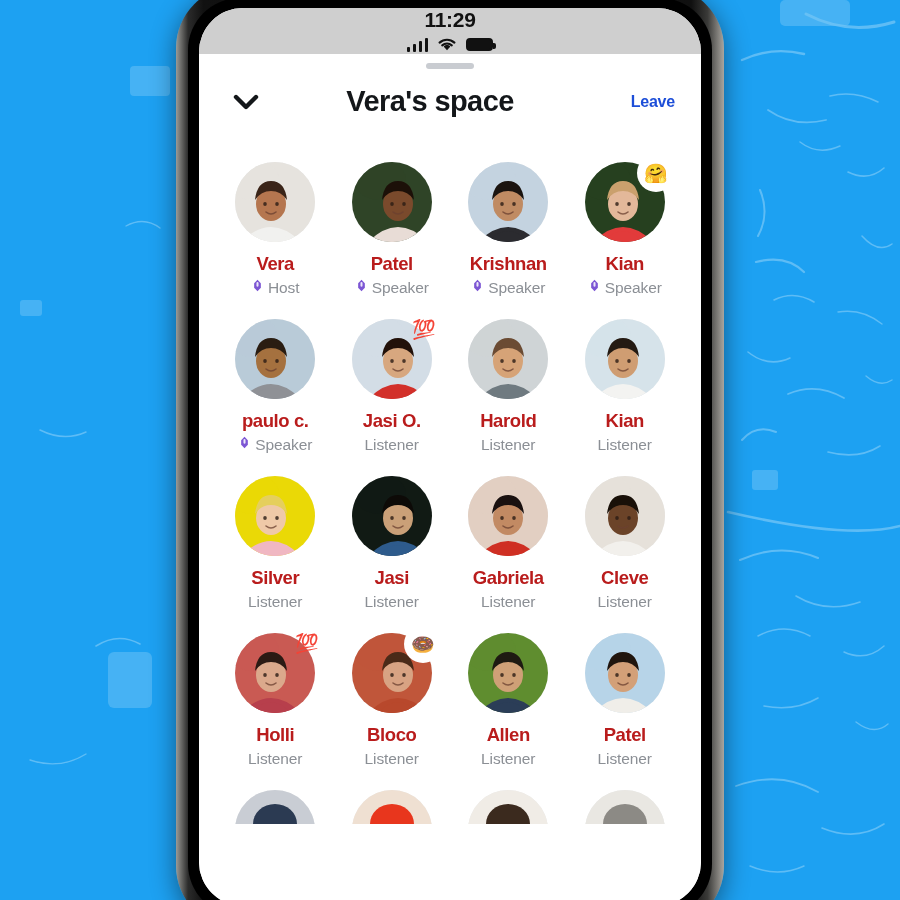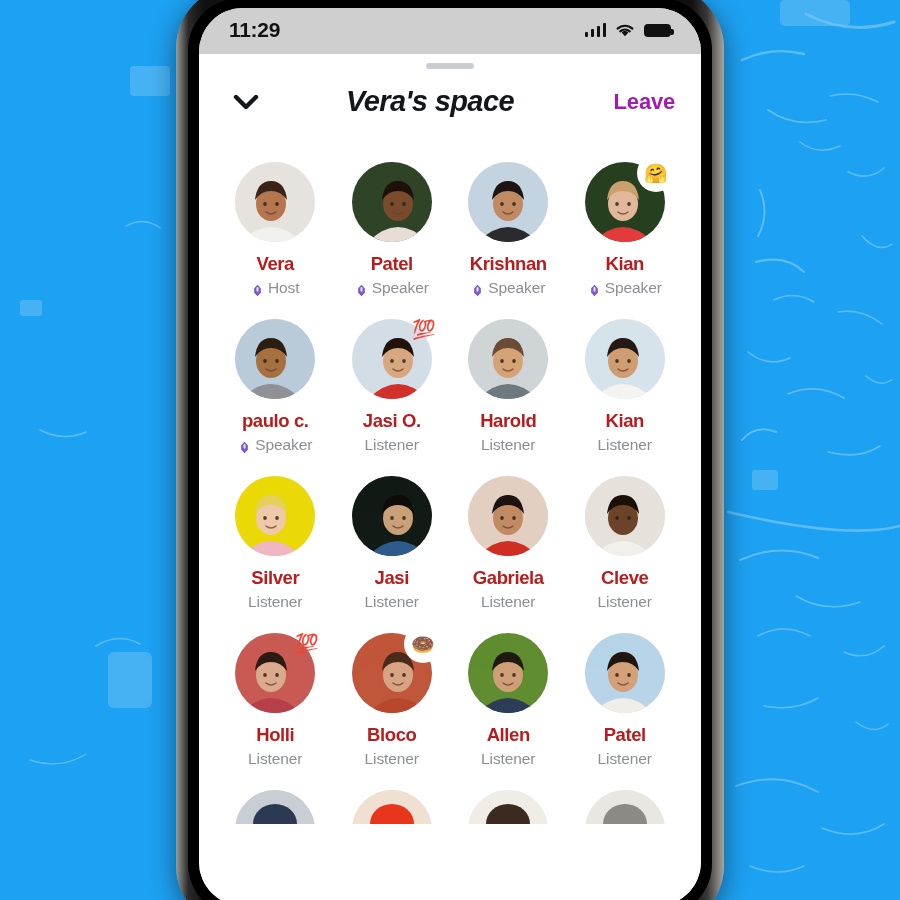--- a/index.html
+++ b/index.html
@@ -44,20 +44,21 @@
   }
 
   
   .statusbar {
     height:46px;
     background:#cfcfcf;
     display:flex; align-items:center;
     justify-content:space-between;
     padding:0 30px 2px 30px;
     position:relative;
+    flex-direction:column;
   }
   .status-time {
     font-size:21px; font-weight:bold; color:#111;
     letter-spacing:-0.3px;
   }
   .status-icons { display:flex; align-items:center; gap:9px; }
   .bars { display:flex; align-items:flex-end; gap:2.5px; height:14px; }
   .bars i { display:block; width:3.5px; background:#111; border-radius:1px; }
   .bars i:nth-child(1){height:5px;}
   .bars i:nth-child(2){height:8px;}
@@ -84,24 +85,23 @@
   }
   .chevron-btn {
     width:42px; display:flex; align-items:center; justify-content:center;
     cursor:pointer;
   }
   .chevron-btn svg { display:block; }
   .space-title {
     font-size:29px; font-weight:bold; color:#14171a;
     letter-spacing:-0.6px; flex:1; text-align:center;
     margin-left:-6px;
-    font-style:italic;
   }
   .leave-btn {
-    font-size:22px; font-weight:bold; color:#a21caf;
+    font-size:16px; font-weight:bold; color:#1d4ed8;
     letter-spacing:-0.2px; cursor:pointer; width:76px; text-align:right;
   }
 
   
   .grid {
     display:grid;
     grid-template-columns:repeat(4,1fr);
     row-gap:22px;
     padding:38px 18px 0 18px;
   }
@@ -121,21 +121,21 @@
     box-shadow:0 0 0 2px #fff;
     overflow:hidden;
   }
   .badge.b100 { background:transparent; box-shadow:none; top:-10px; right:-12px; width:40px; height:40px;}
   .pname {
     margin-top:11px; font-size:18.5px; font-weight:bold;
     color:#b91c1c; letter-spacing:-0.4px; white-space:nowrap;
   }
   .prole {
     margin-top:4px; font-size:15.5px; color:#8b8f95;
-    display:flex; align-items:flex-end; gap:4px; letter-spacing:-0.1px;
+    display:flex; align-items:flex-start; gap:4px; letter-spacing:-0.1px;
   }
   .mic { width:13px; height:13px; flex:0 0 13px; display:block; }
 
   
   .grid-partial {
     display:grid; grid-template-columns:repeat(4,1fr);
     padding:0 18px; margin-top:22px;
     height:34px; overflow:hidden;
   }
   .grid-partial .avatar { width:80px; height:80px; }

